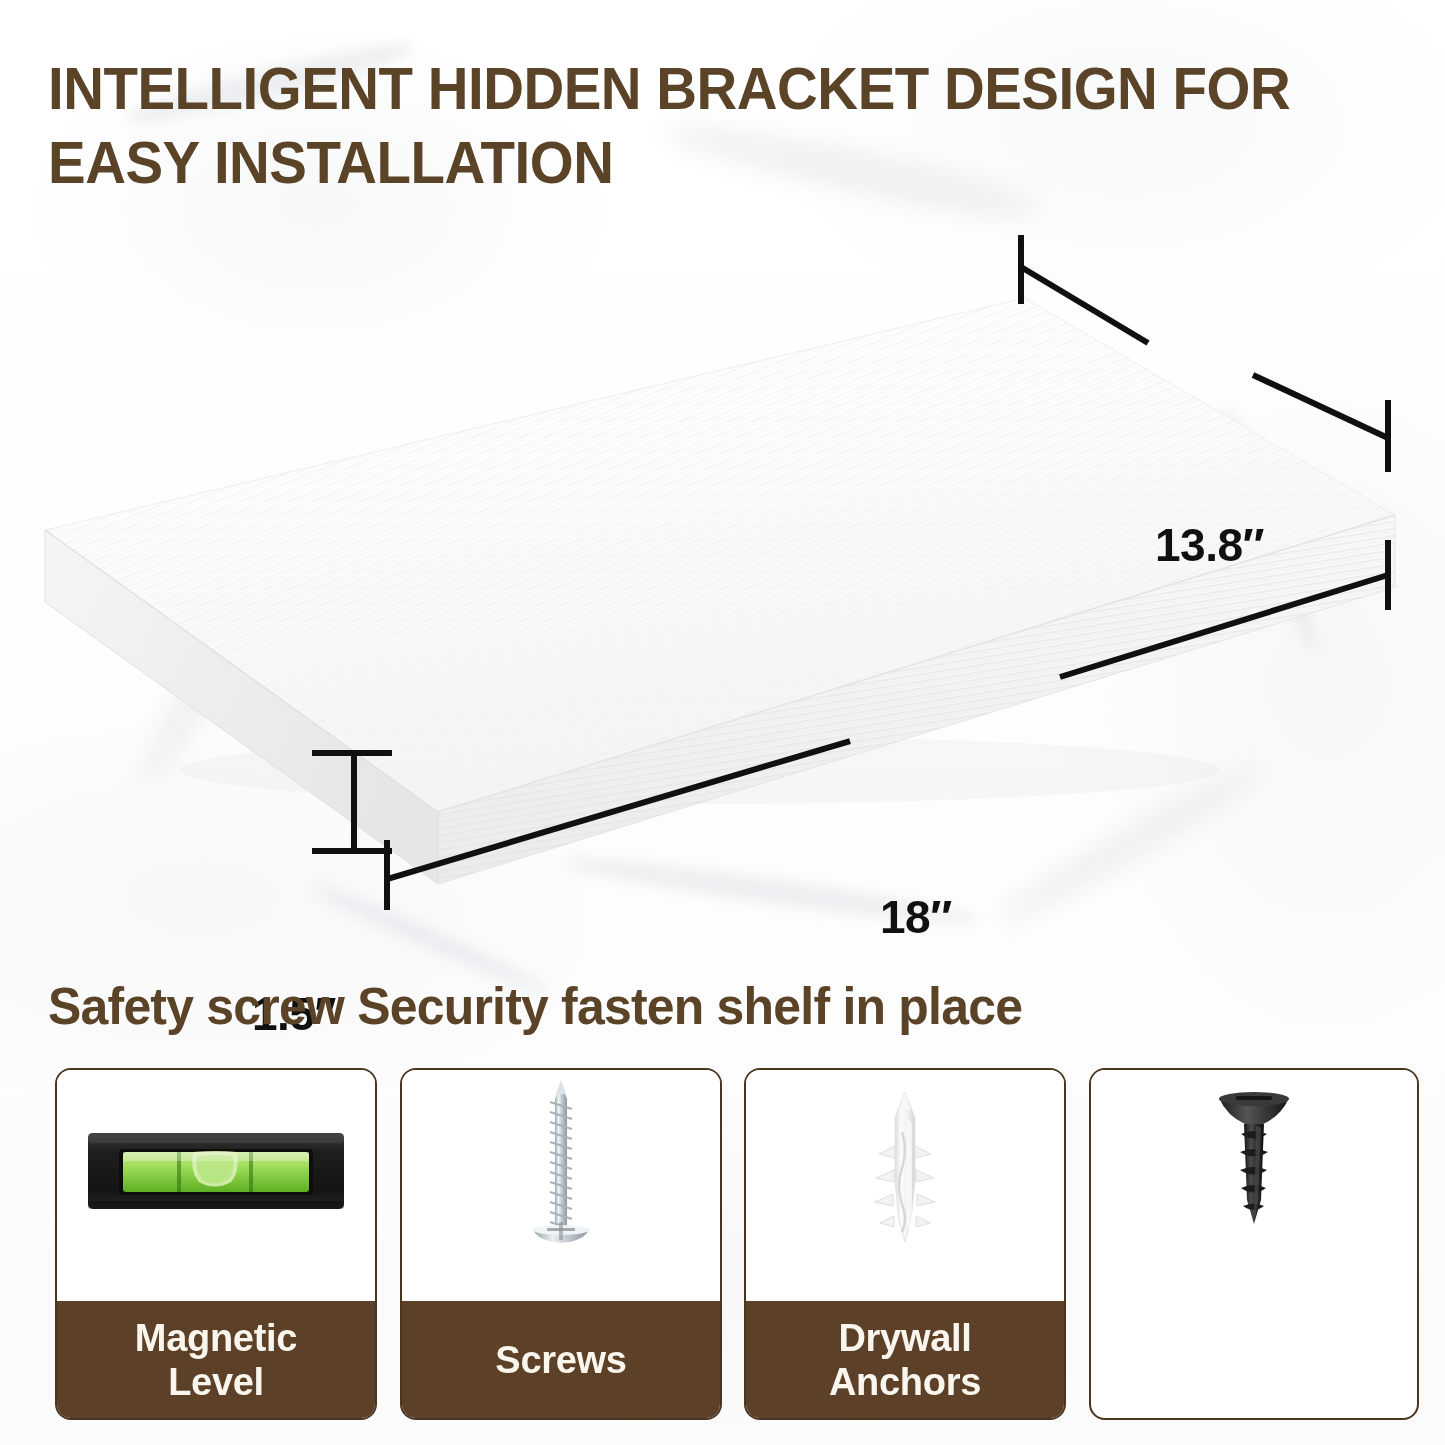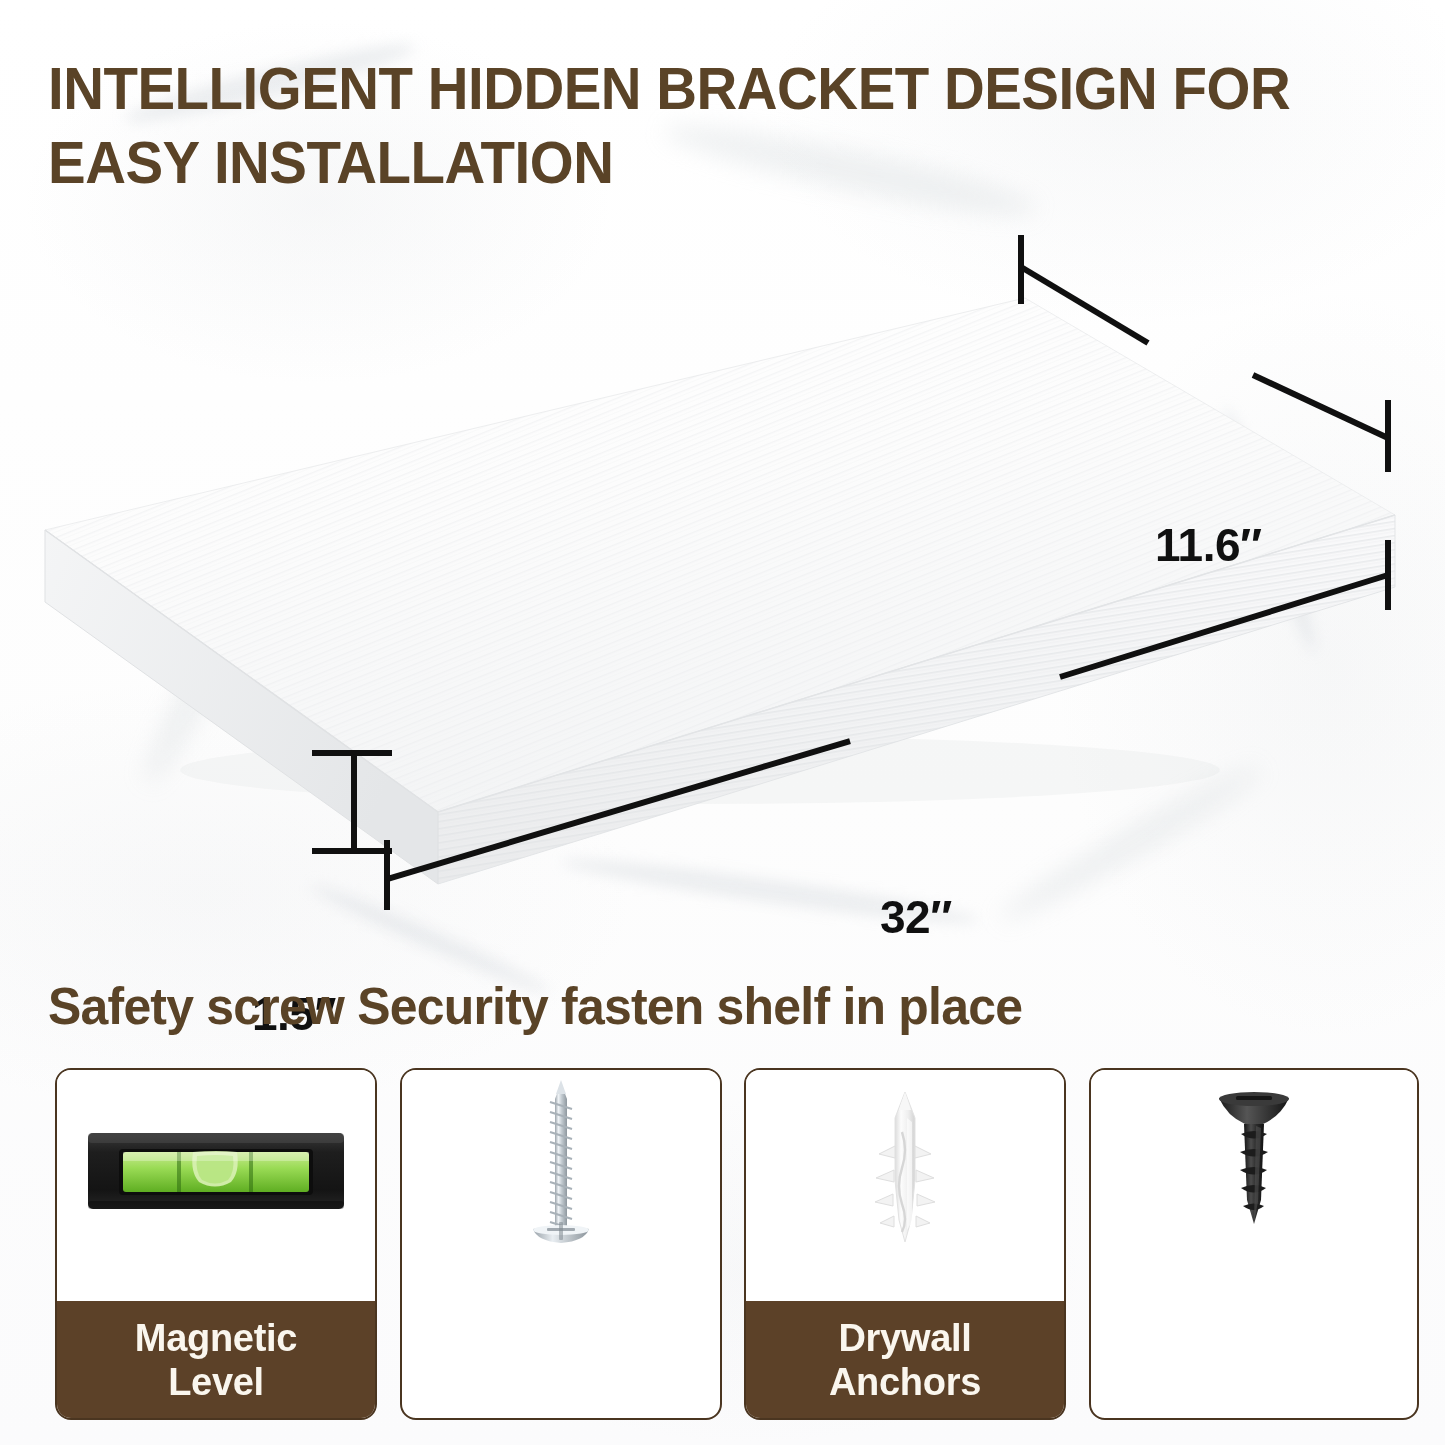--- a/index.html
+++ b/index.html
@@ -171,22 +171,22 @@
         <line x1="850" y1="531" x2="387" y2="669"></line>
       </g>
 
       <g stroke="#101010" stroke-width="6" stroke-linecap="butt" fill="none">
         <line x1="312" y1="543" x2="392" y2="543"></line>
         <line x1="312" y1="641" x2="392" y2="641"></line>
         <line x1="354" y1="543" x2="354" y2="641"></line>
       </g>
     </svg>
 
-    <div class="dim-label" id="dim-depth">11.6″</div>
-    <div class="dim-label" id="dim-width">32″</div>
+    <div class="dim-label" id="dim-depth">13.8″</div>
+    <div class="dim-label" id="dim-width">18″</div>
     <div class="dim-label" id="dim-thick">1.5″</div>
   </div>
 
   <div class="subhead">Safety screw Security fasten shelf in place</div>
 
   <div class="cards">
 
     <div class="card c1">
       <div class="card-img">
         <svg width="318" height="232" viewBox="0 0 318 232" style="position:absolute;left:0;top:0;">
@@ -257,20 +257,23 @@
               <path d="M148 152 l22 7"></path>
             </g>
             <path d="M159 10 l5 14 h-10 z" fill="#DCE2E7"></path>
             <path d="M131 159 q28 -6 56 0 q-4 12 -28 14 q-24 -2 -28 -14 z" fill="url(#scrHead)"></path>
             <ellipse cx="159" cy="160" rx="28" ry="5" fill="#F0F4F7"></ellipse>
             <rect x="145" y="158" width="28" height="3" rx="1" fill="#8D969D" opacity=".8"></rect>
             <rect x="157" y="152" width="4" height="18" rx="1" fill="#7F888F" opacity=".55"></rect>
           </g>
         </svg>
       </div>
+      <div class="card-foot">
+        <span style="white-space:pre-line">Screws</span>
+      </div>
     </div>
 
     <div class="card c3">
       <div class="card-img">
         <svg width="318" height="232" viewBox="0 0 318 232" style="position:absolute;left:0;top:0;">
           <defs>
             <linearGradient id="anchBody" x1="0" y1="0" x2="1" y2="0">
               <stop offset="0%" stop-color="#DCDCDC"></stop>
               <stop offset="30%" stop-color="#FCFCFC"></stop>
               <stop offset="65%" stop-color="#EFEFEF"></stop>

